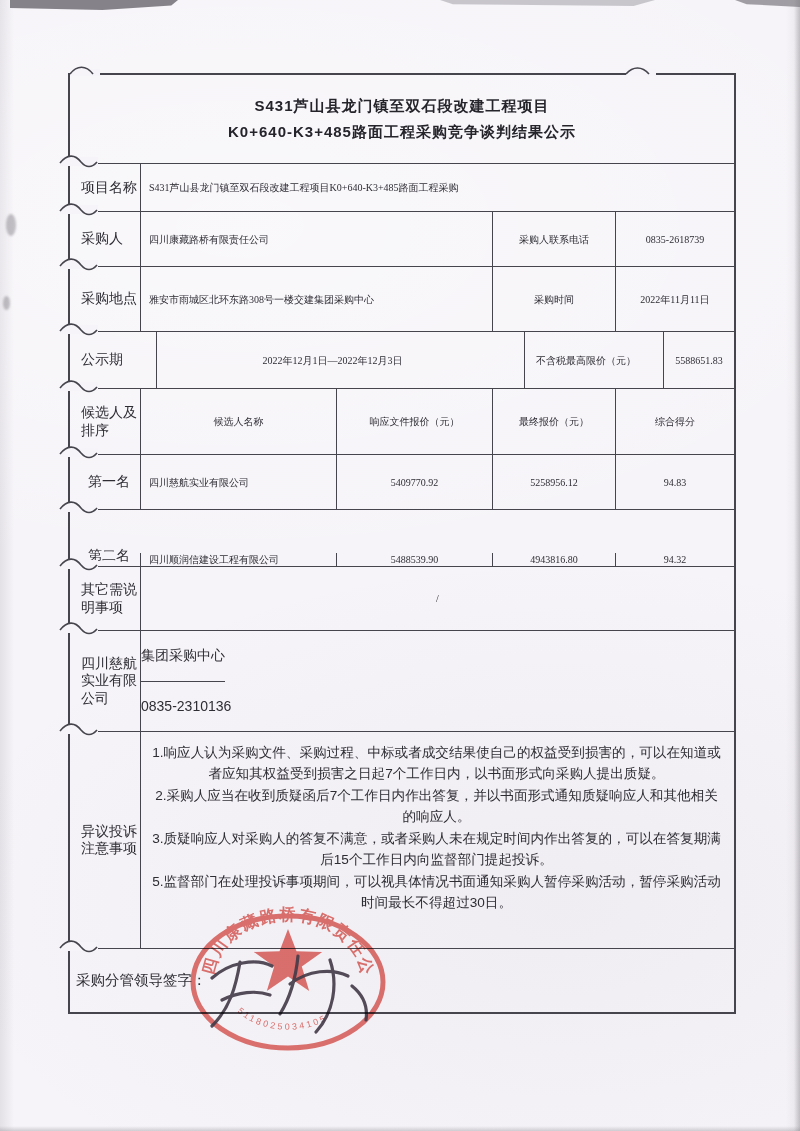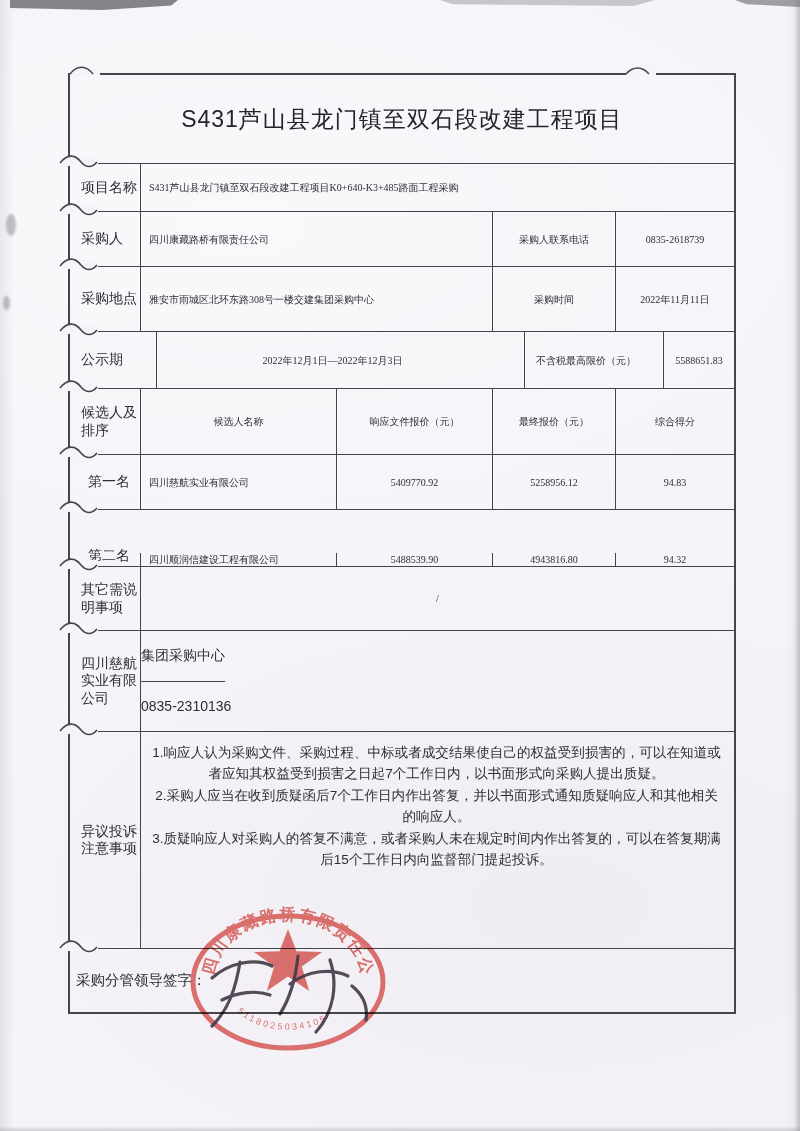--- a/index.html
+++ b/index.html
@@ -35,21 +35,21 @@
   .tr{display:flex;border-top:1.6px solid #46454d;box-sizing:border-box;}
   .tr:first-child{border-top:none;}
   .td{box-sizing:border-box;border-left:1.6px solid #46454d;display:flex;align-items:center;min-width:0;}
   .td:first-child{border-left:none;}
   .lbl{width:70px;padding:2px 3px 2px 11px;font-size:14px;line-height:1.25;}
   .ctr{justify-content:center;text-align:center;}
   .lft{justify-content:flex-start;text-align:left;padding-left:8px;padding-right:6px;}
   .fs14{font-size:10px;line-height:1.3;font-family:Liberation Serif, serif;}
 
   .row-title{height:88px;flex-direction:column;align-items:center;justify-content:center;}
-  .title-line{font-size:23px;font-weight:normal;letter-spacing:1px;line-height:1.75;color:#25242b;}
+  .title-line{font-size:15px;font-weight:bold;letter-spacing:1px;line-height:1.75;color:#25242b;}
   .row-project{height:48px;}
   .row-purchaser{height:55px;}
   .row-location{height:65px;}
   .row-publicity{height:57px;gap:16px;}
   .row-candhead{height:66px;}
   .row-cand1{height:55px;}
   .row-cand2{height:57px;align-items:flex-end;}
   .row-other{height:64px;}
   .row-superv{height:101px;}
   .row-object{height:217px;}
@@ -87,20 +87,21 @@
   <div class="scan-tr"></div>
   <div class="scan-right"></div>
   <div class="scan-bottom"></div>
   <div class="smudge" style="left:6px;top:214px;width:10px;height:22px;"></div>
   <div class="smudge" style="left:3px;top:296px;width:7px;height:14px;"></div>
 
   <div class="tbl">
 
     <div class="tr row-title">
       <div class="title-line">S431芦山县龙门镇至双石段改建工程项目</div>
+      <div class="title-line">K0+640-K3+485路面工程采购竞争谈判结果公示</div>
     </div>
 
     <div class="tr row-project">
       <div class="td lbl">项目名称</div>
       <div class="td lft fs14" style="flex:1;">S431芦山县龙门镇至双石段改建工程项目K0+640-K3+485路面工程采购</div>
     </div>
 
     <div class="tr row-purchaser">
       <div class="td lbl">采购人</div>
       <div class="td c-val lft fs14">四川康藏路桥有限责任公司</div>
@@ -158,20 +159,21 @@
         <div class="superv-cell">0835-2310136</div>
       </div>
     </div>
 
     <div class="tr row-object">
       <div class="td lbl">异议投诉注意事项</div>
       <div class="td obj-text">
         <div class="obj-item">1.响应人认为采购文件、采购过程、中标或者成交结果使自己的权益受到损害的，可以在知道或者应知其权益受到损害之日起7个工作日内，以书面形式向采购人提出质疑。</div>
         <div class="obj-item">2.采购人应当在收到质疑函后7个工作日内作出答复，并以书面形式通知质疑响应人和其他相关的响应人。</div>
         <div class="obj-item">3.质疑响应人对采购人的答复不满意，或者采购人未在规定时间内作出答复的，可以在答复期满后15个工作日内向监督部门提起投诉。</div>
+        <div class="obj-item">5.监督部门在处理投诉事项期间，可以视具体情况书面通知采购人暂停采购活动，暂停采购活动时间最长不得超过30日。</div>
       </div>
     </div>
 
     <div class="tr row-sign">
       <div class="td sign-cell">采购分管领导签字：</div>
     </div>
 
   </div>
 
   <svg class="overlay" width="800" height="1131" viewBox="0 0 800 1131">

